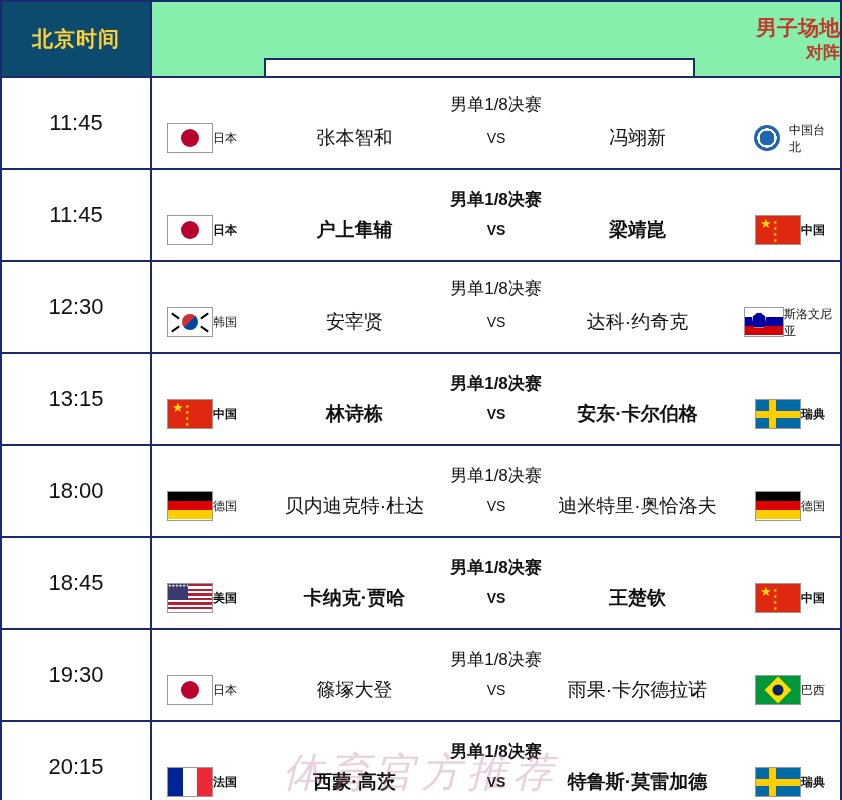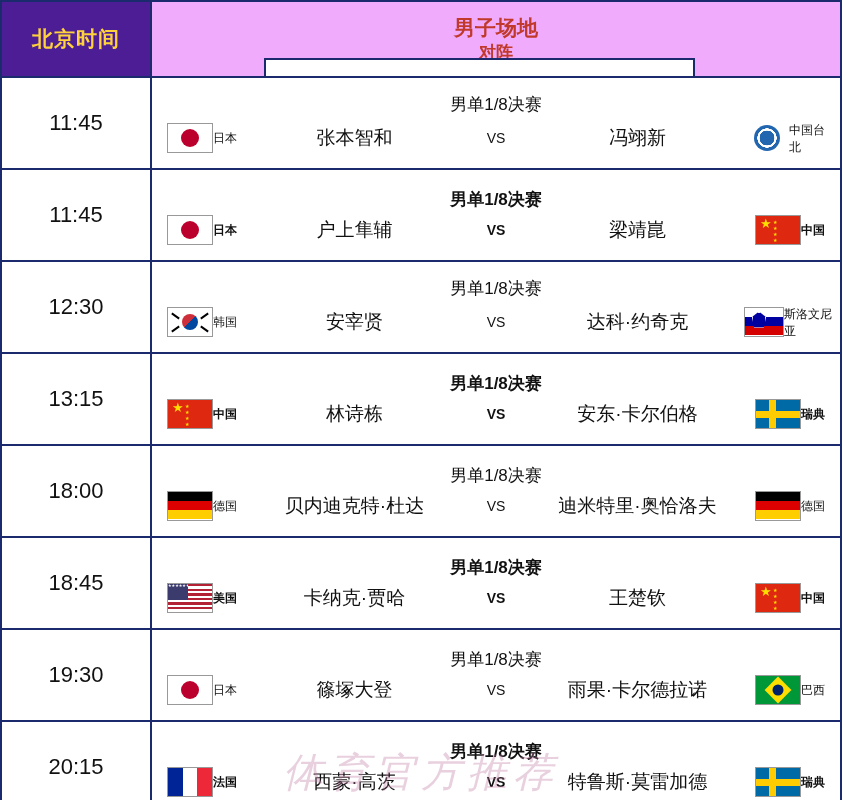--- a/index.html
+++ b/index.html
@@ -21,31 +21,31 @@
   }
   .schedule td, .schedule th {
     border: 2px solid #1a2a6c;
     padding: 0;
     vertical-align: middle;
   }
 
   
   .hdr-time {
     width: 148px;
-    background: #4c1d95;
+    background: #0c4a6e;
     color: #ffd23b;
     font-size: 21px;
     font-weight: bold;
     text-align: center;
     height: 74px;
     letter-spacing: 1px;
   }
   .hdr-main {
-    background: #f0abfc;
-    text-align: center;
+    background: #86efac;
+    text-align: right;
     height: 74px;
     position: relative;
   }
   .hdr-main .title {
     color: #c0392b;
     font-size: 21px;
     font-weight: bold;
     line-height: 1.25;
   }
   .hdr-main .sub {
@@ -106,21 +106,21 @@
     justify-content: center;
   }
   .player {
     flex: 1;
     text-align: center;
     font-size: 19px;
     color: #111;
     white-space: nowrap;
     overflow: hidden;
   }
-  .match.bold .player { font-weight: normal; }
+  .match.bold .player { font-weight: bold; }
   .vs {
     width: 70px;
     text-align: center;
     font-size: 14px;
     color: #111;
   }
   .match.bold .vs { font-weight: bold; }
   .country {
     font-size: 12px;
     color: #111;

